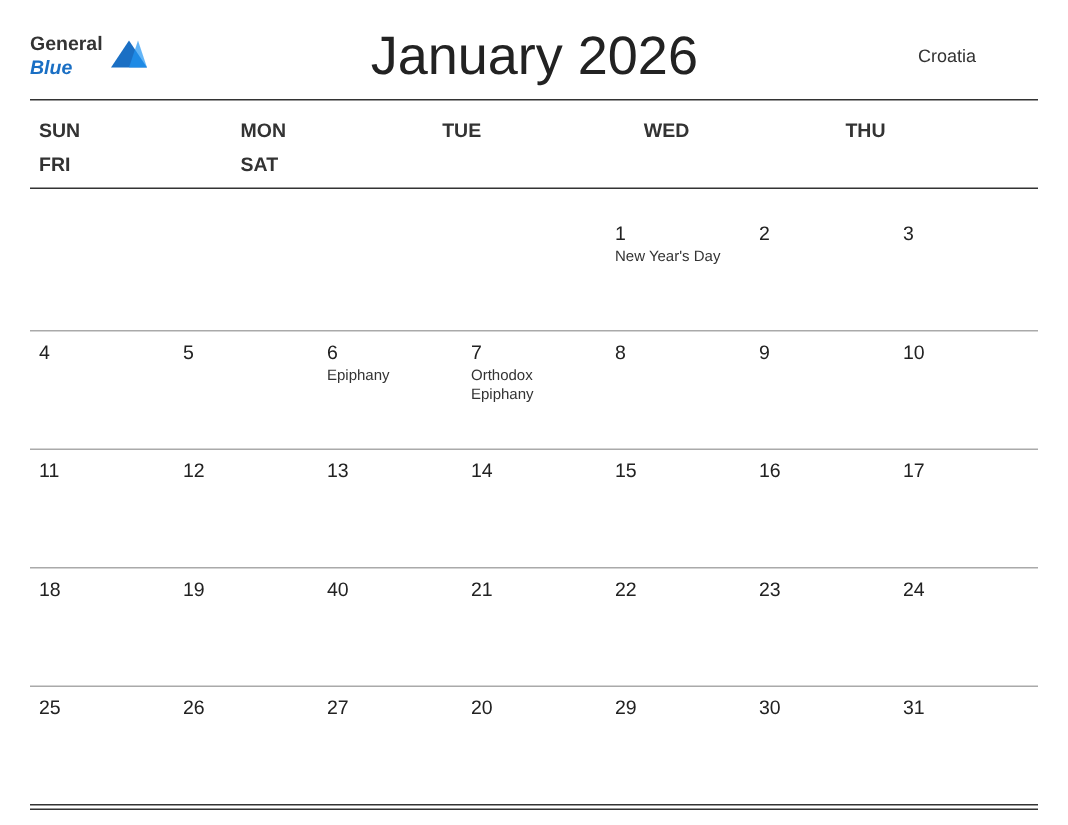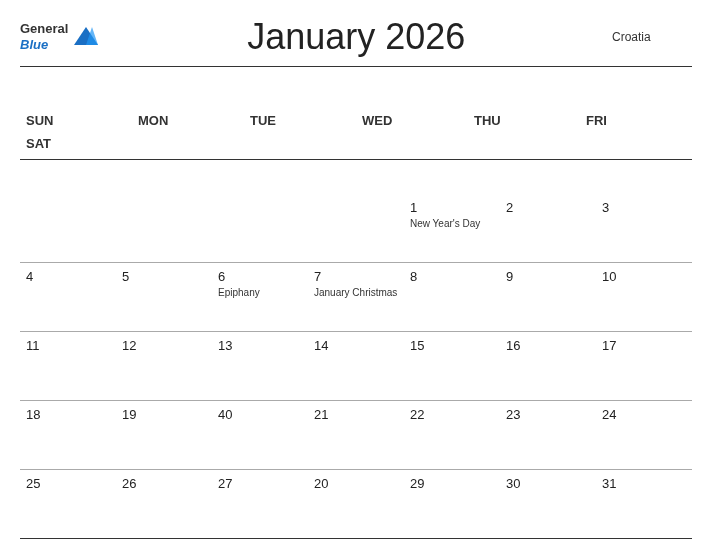--- a/index.html
+++ b/index.html
@@ -10,21 +10,20 @@
       height: 550px;
       overflow: hidden;
     }
     .calendar-container {
       width: 712px;
       height: 550px;
       background: #fff;
       padding: 16px 20px 10px 20px;
       display: flex;
       flex-direction: column;
-      gap: 34px;
     }
     .header {
       display: flex;
       align-items: center;
       justify-content: space-between;
       margin-bottom: 8px;
       padding-bottom: 8px;
       border-bottom: 1.5px solid #333;
     }
     .logo {
@@ -56,24 +55,24 @@
     }
     .country {
       font-size: 12px;
       color: #333;
       font-weight: normal;
       min-width: 80px;
       text-align: left;
     }
     .days-header {
       display: grid;
-      grid-template-columns: repeat(6, 1fr);
+      grid-template-columns: repeat(5, 1fr);
       border-bottom: 1.5px solid #333;
       padding-bottom: 4px;
-      margin-bottom: 0;
+      margin-bottom: 16px;
     }
     .day-name {
       font-size: 13px;
       font-weight: bold;
       color: #333;
       padding: 4px 6px 4px 6px;
       text-align: left;
     }
     .calendar-grid {
       display: flex;
@@ -167,21 +166,21 @@
         </div>
         <div class="calendar-cell">
           <span class="cell-date">5</span>
         </div>
         <div class="calendar-cell">
           <span class="cell-date">6</span>
           <span class="cell-holiday">Epiphany</span>
         </div>
         <div class="calendar-cell">
           <span class="cell-date">7</span>
-          <span class="cell-holiday">January Christmas</span>
+          <span class="cell-holiday">Orthodox Epiphany</span>
         </div>
         <div class="calendar-cell">
           <span class="cell-date">8</span>
         </div>
         <div class="calendar-cell">
           <span class="cell-date">9</span>
         </div>
         <div class="calendar-cell">
           <span class="cell-date">10</span>
         </div>

